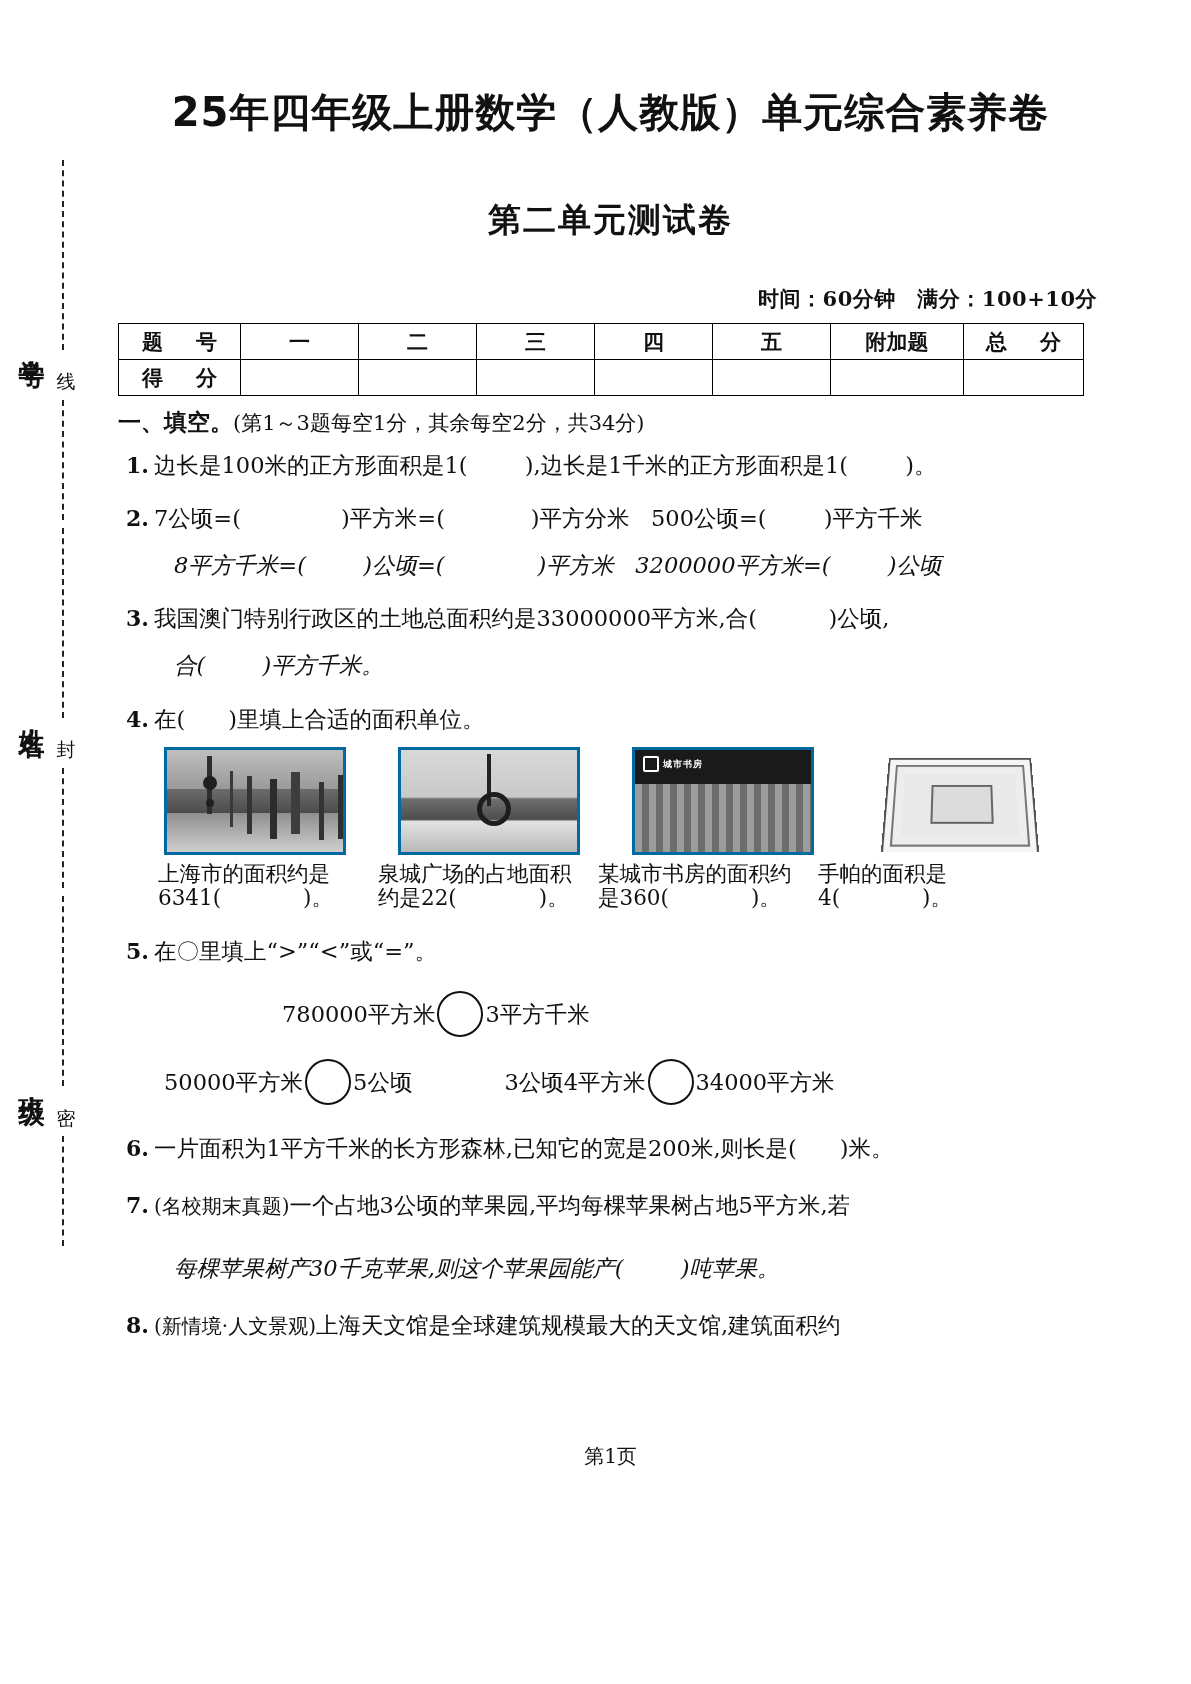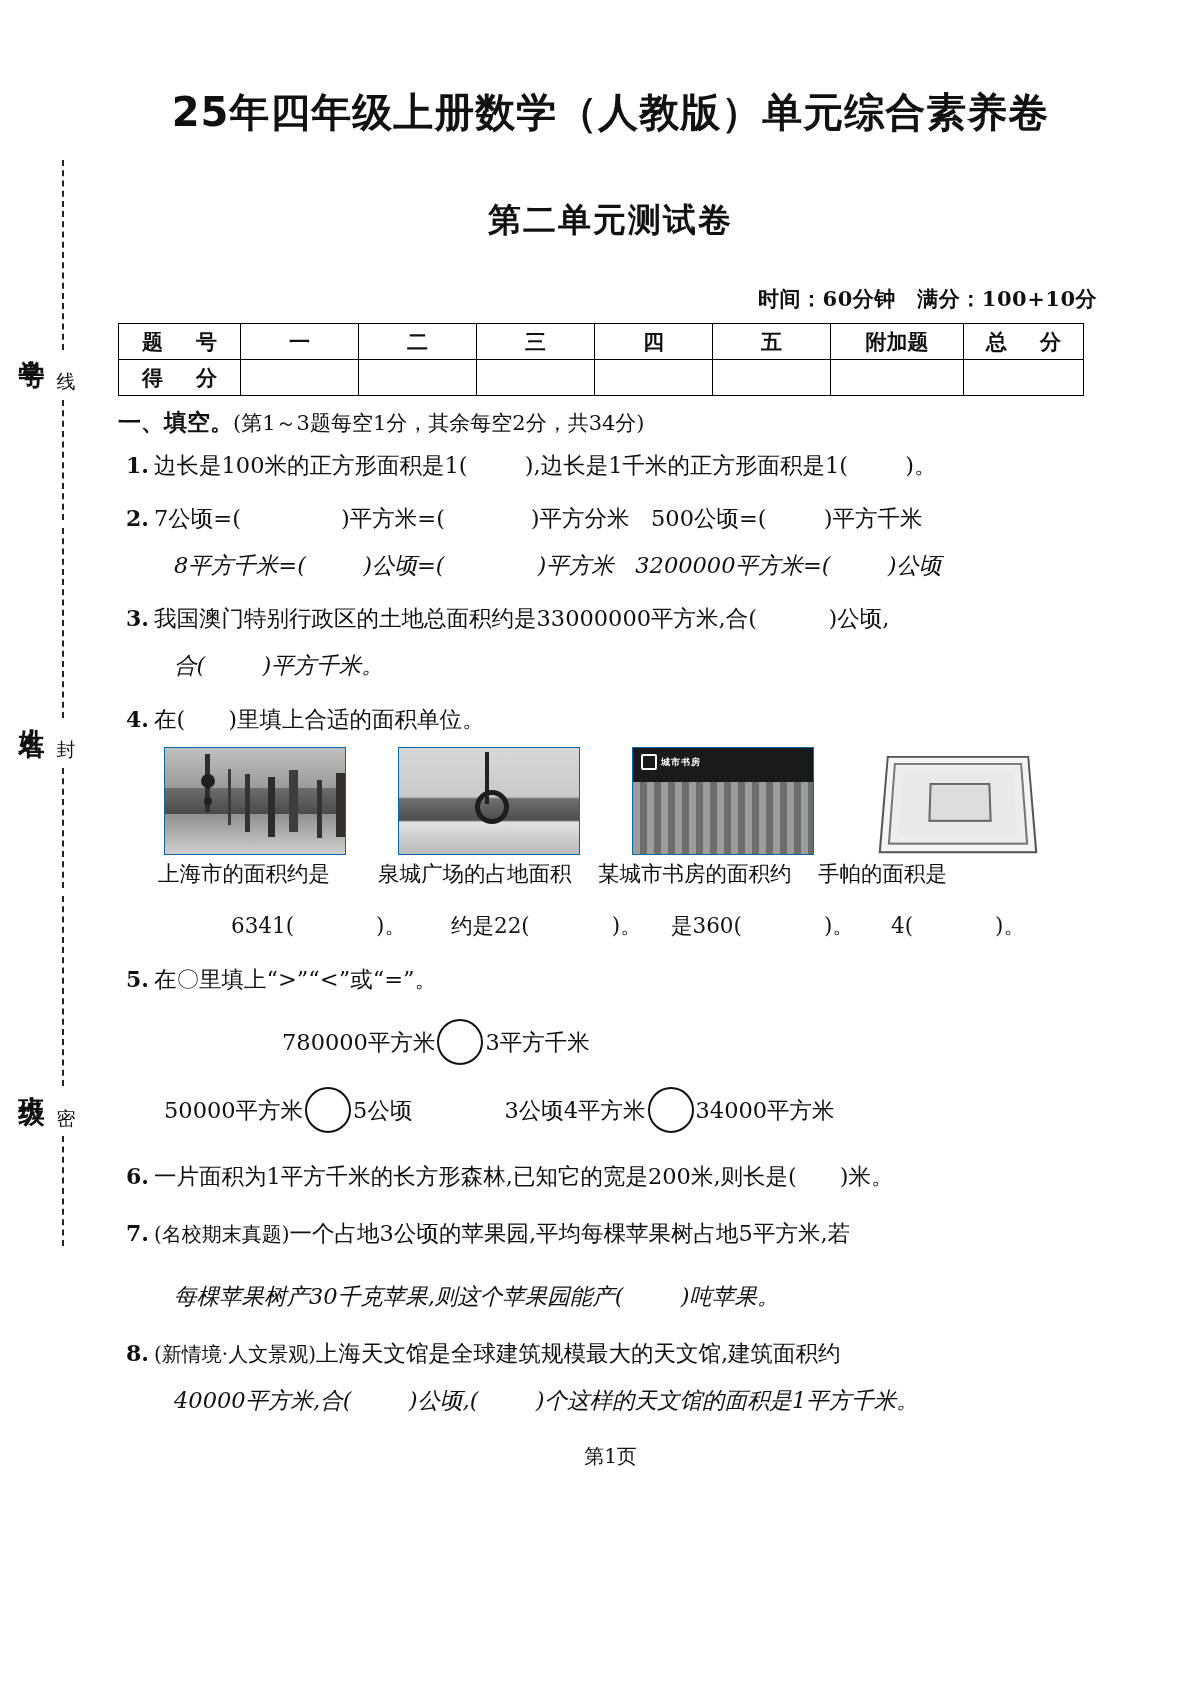--- a/index.html
+++ b/index.html
@@ -137,21 +137,21 @@
   
   .pic-row {
     display: flex;
     padding-left: 46px;
     margin-top: 10px;
     gap: 52px;
   }
   .pic-cell { width: 182px; }
   .photo {
     width: 182px; height: 108px;
-    border: 1px solid #0369a1;
+    border: 3px solid #0369a1;
     position: relative;
     overflow: hidden;
   }
   
   .ph-shanghai {
     background:
       linear-gradient(to bottom, #bfbfbf 0%, #9a9a9a 38%, #6c6c6c 38%, #4b4b4b 62%, #8f8f8f 62%, #cfcfcf 100%);
   }
   .ph-shanghai::before {
     content: "";
@@ -231,21 +231,21 @@
   }
 
   .cap-row {
     display: flex;
     padding-left: 40px;
     margin-top: 8px;
     gap: 8px;
     font-size: 21.5px;
   }
   .cap-row .cap { width: 212px; }
-  .cap-row2 { margin-top: 30px; justify-content: flex-end; }
+  .cap-row2 { margin-top: 2px; }
   .cap-row2 .cap { white-space: pre; }
 
   
   .cmp-row {
     display: flex;
     padding-left: 46px;
     margin-top: 22px;
     font-size: 22.5px;
     align-items: center;
   }
@@ -417,19 +417,18 @@
 
     <div class="q" style="margin-top:22px;">
       <span class="q-num">7.</span>
       <div class="q-line"><span class="tag">(名校期末真题)</span><span>一个占地3公顷的苹果园,平均每棵苹果树占地5平方米,若</span></div>
       <div class="q-line2" style="margin-top:28px;">每棵苹果树产30千克苹果,则这个苹果园能产(        )吨苹果。</div>
     </div>
 
     <div class="q" style="margin-top:22px;">
       <span class="q-num">8.</span>
       <div class="q-line"><span class="tag">(新情境·人文景观)</span><span>上海天文馆是全球建筑规模最大的天文馆,建筑面积约</span></div>
-      <div class="q-line2" style="margin-top:12px;">40000平方米,合(        )公顷,(        )个这样的天文馆的面积是1平方千米。</div>
     </div>
 
   </div>
 
   <div id="footer">第1页</div>
 </div>
 
 </body></html>

